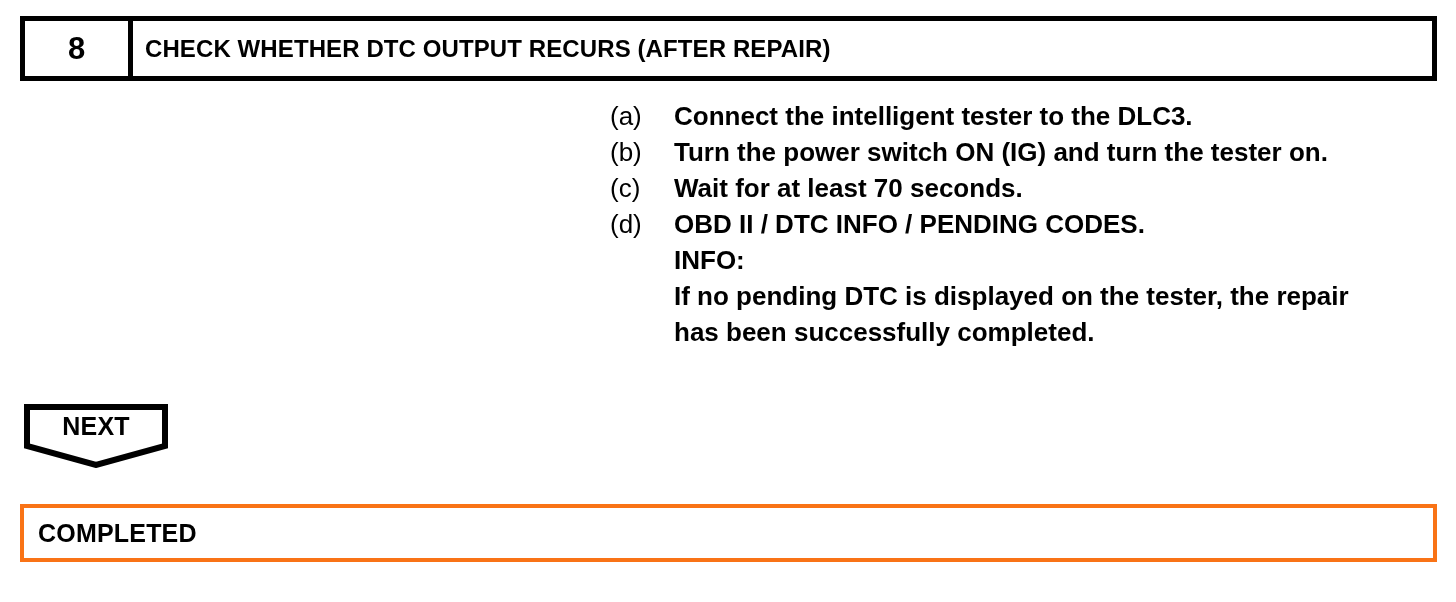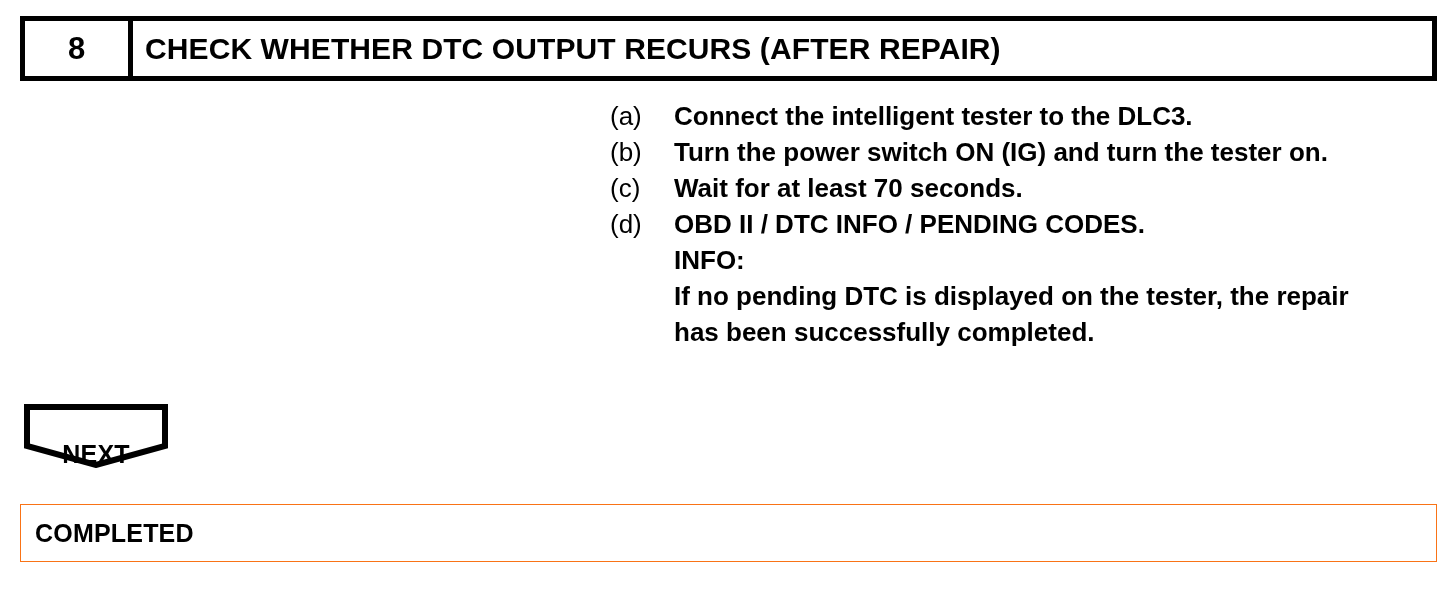--- a/index.html
+++ b/index.html
@@ -48,21 +48,21 @@
     letter-spacing: 0px;
     line-height: 1;
   }
   .step-title-cell {
     flex: 1;
     display: flex;
     align-items: center;
     padding-left: 12px;
   }
   .step-title {
-    font-size: 30px;
+    font-size: 24px;
     font-weight: bold;
     letter-spacing: 0.1px;
     line-height: 1;
     white-space: nowrap;
   }
 
   
   .instructions {
     position: absolute;
     left: 610px;
@@ -107,32 +107,31 @@
     top: 0;
     width: 144px;
     height: 44px;
     display: flex;
     align-items: center;
     justify-content: center;
     font-size: 25px;
     font-weight: bold;
     letter-spacing: 0.2px;
     pointer-events: none;
-    margin-top: 28px;
   }
 
   
   .completed-box {
     position: absolute;
     left: 20px;
     top: 504px;
     width: 1417px;
     height: 58px;
     box-sizing: border-box;
-    border: 1px solid #f97316;
+    border: 4px solid #f97316;
     display: flex;
     align-items: center;
     padding-left: 14px;
     background: #ffffff;
   }
   .completed-label {
     font-size: 25px;
     font-weight: bold;
     letter-spacing: 0.2px;
     line-height: 1;

